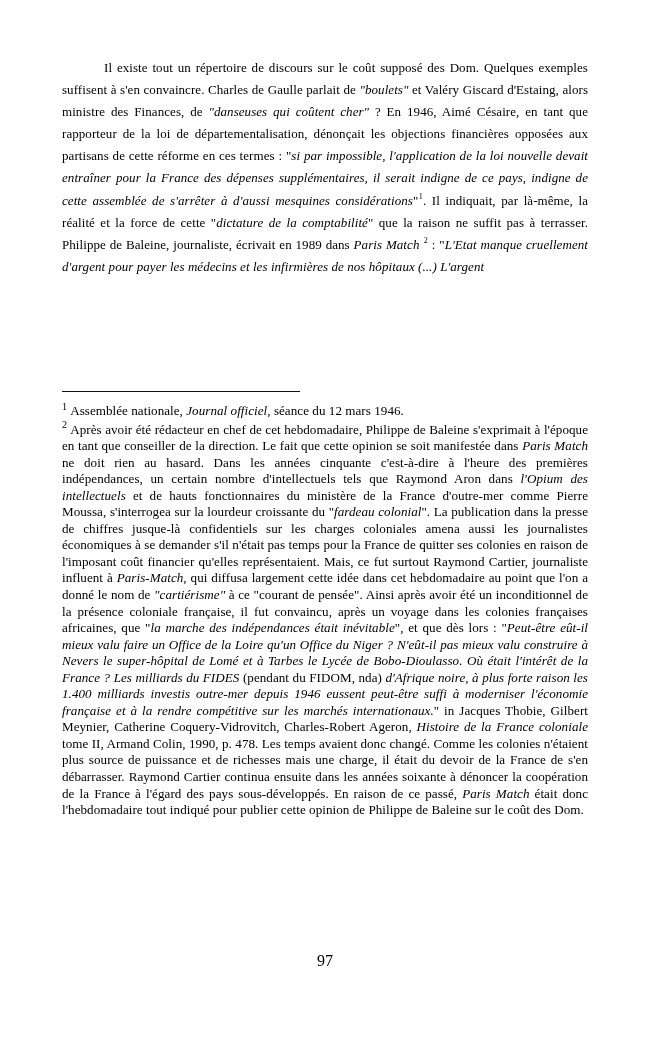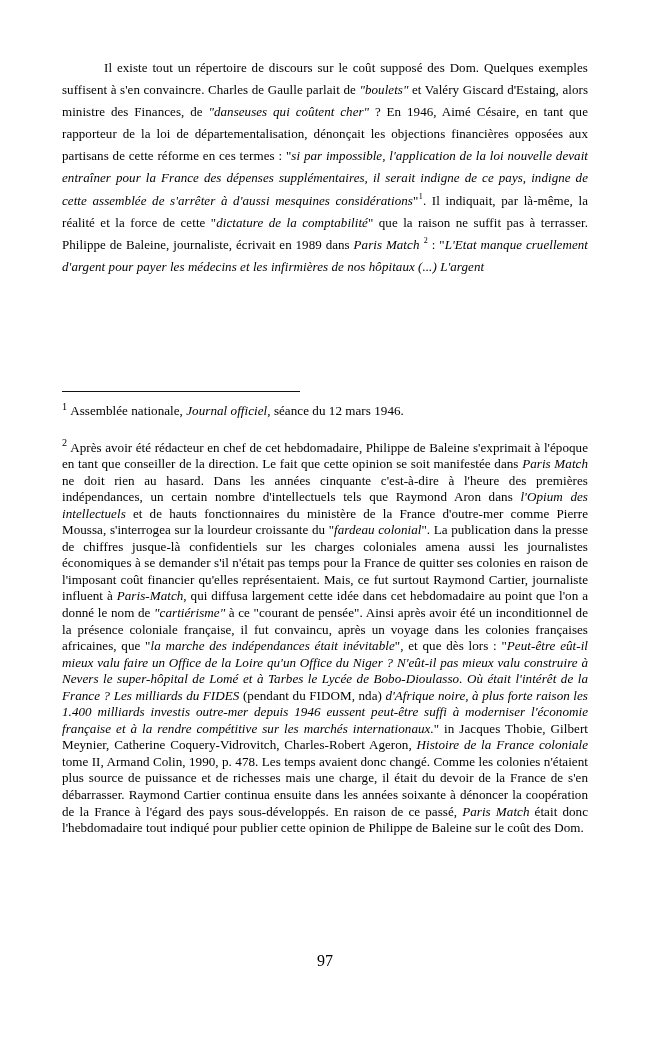--- a/index.html
+++ b/index.html
@@ -69,21 +69,21 @@
     width: 526px;
   }
   .fn {
     margin: 0;
     font-size: 13.1px;
     line-height: 16.55px;
     text-align: justify;
     text-justify: inter-word;
     letter-spacing: 0.003em;
   }
-  .fn.fn-one { margin-bottom: 20px; }
+  .fn.fn-one { margin-bottom: 2px; }
   .fn-num {
     font-size: 0.78em;
     vertical-align: super;
     line-height: 0;
     margin-right: 3px;
   }
 
   
   .folio {
     position: absolute;

